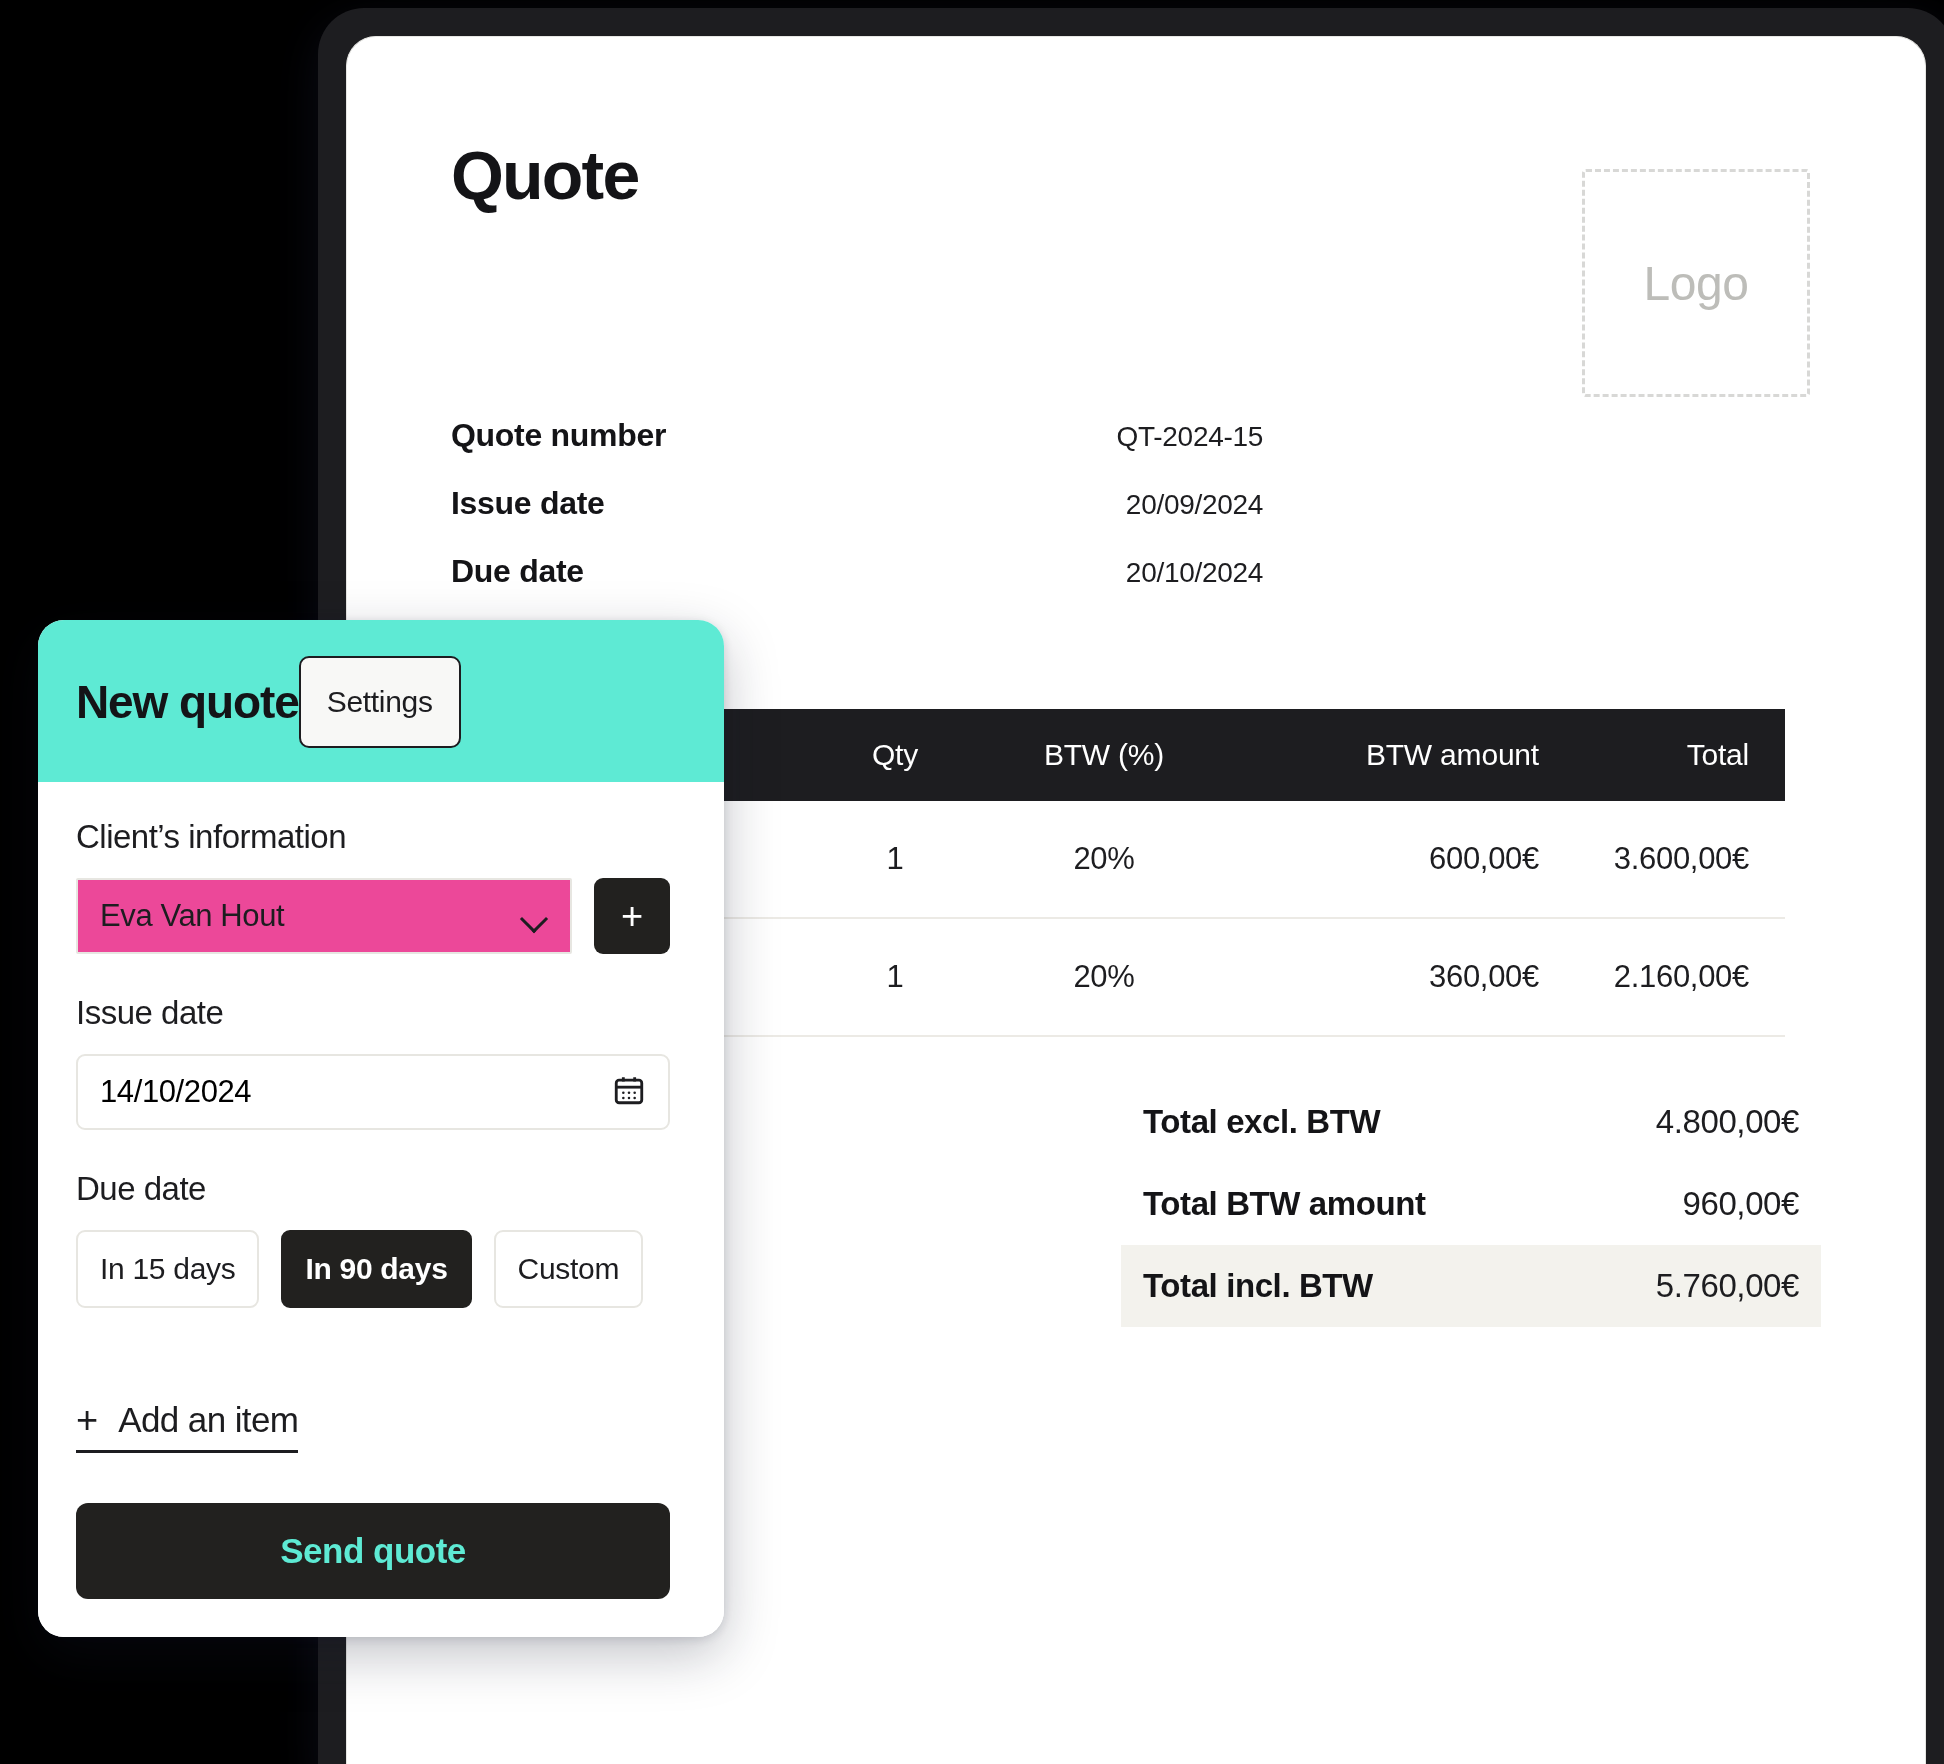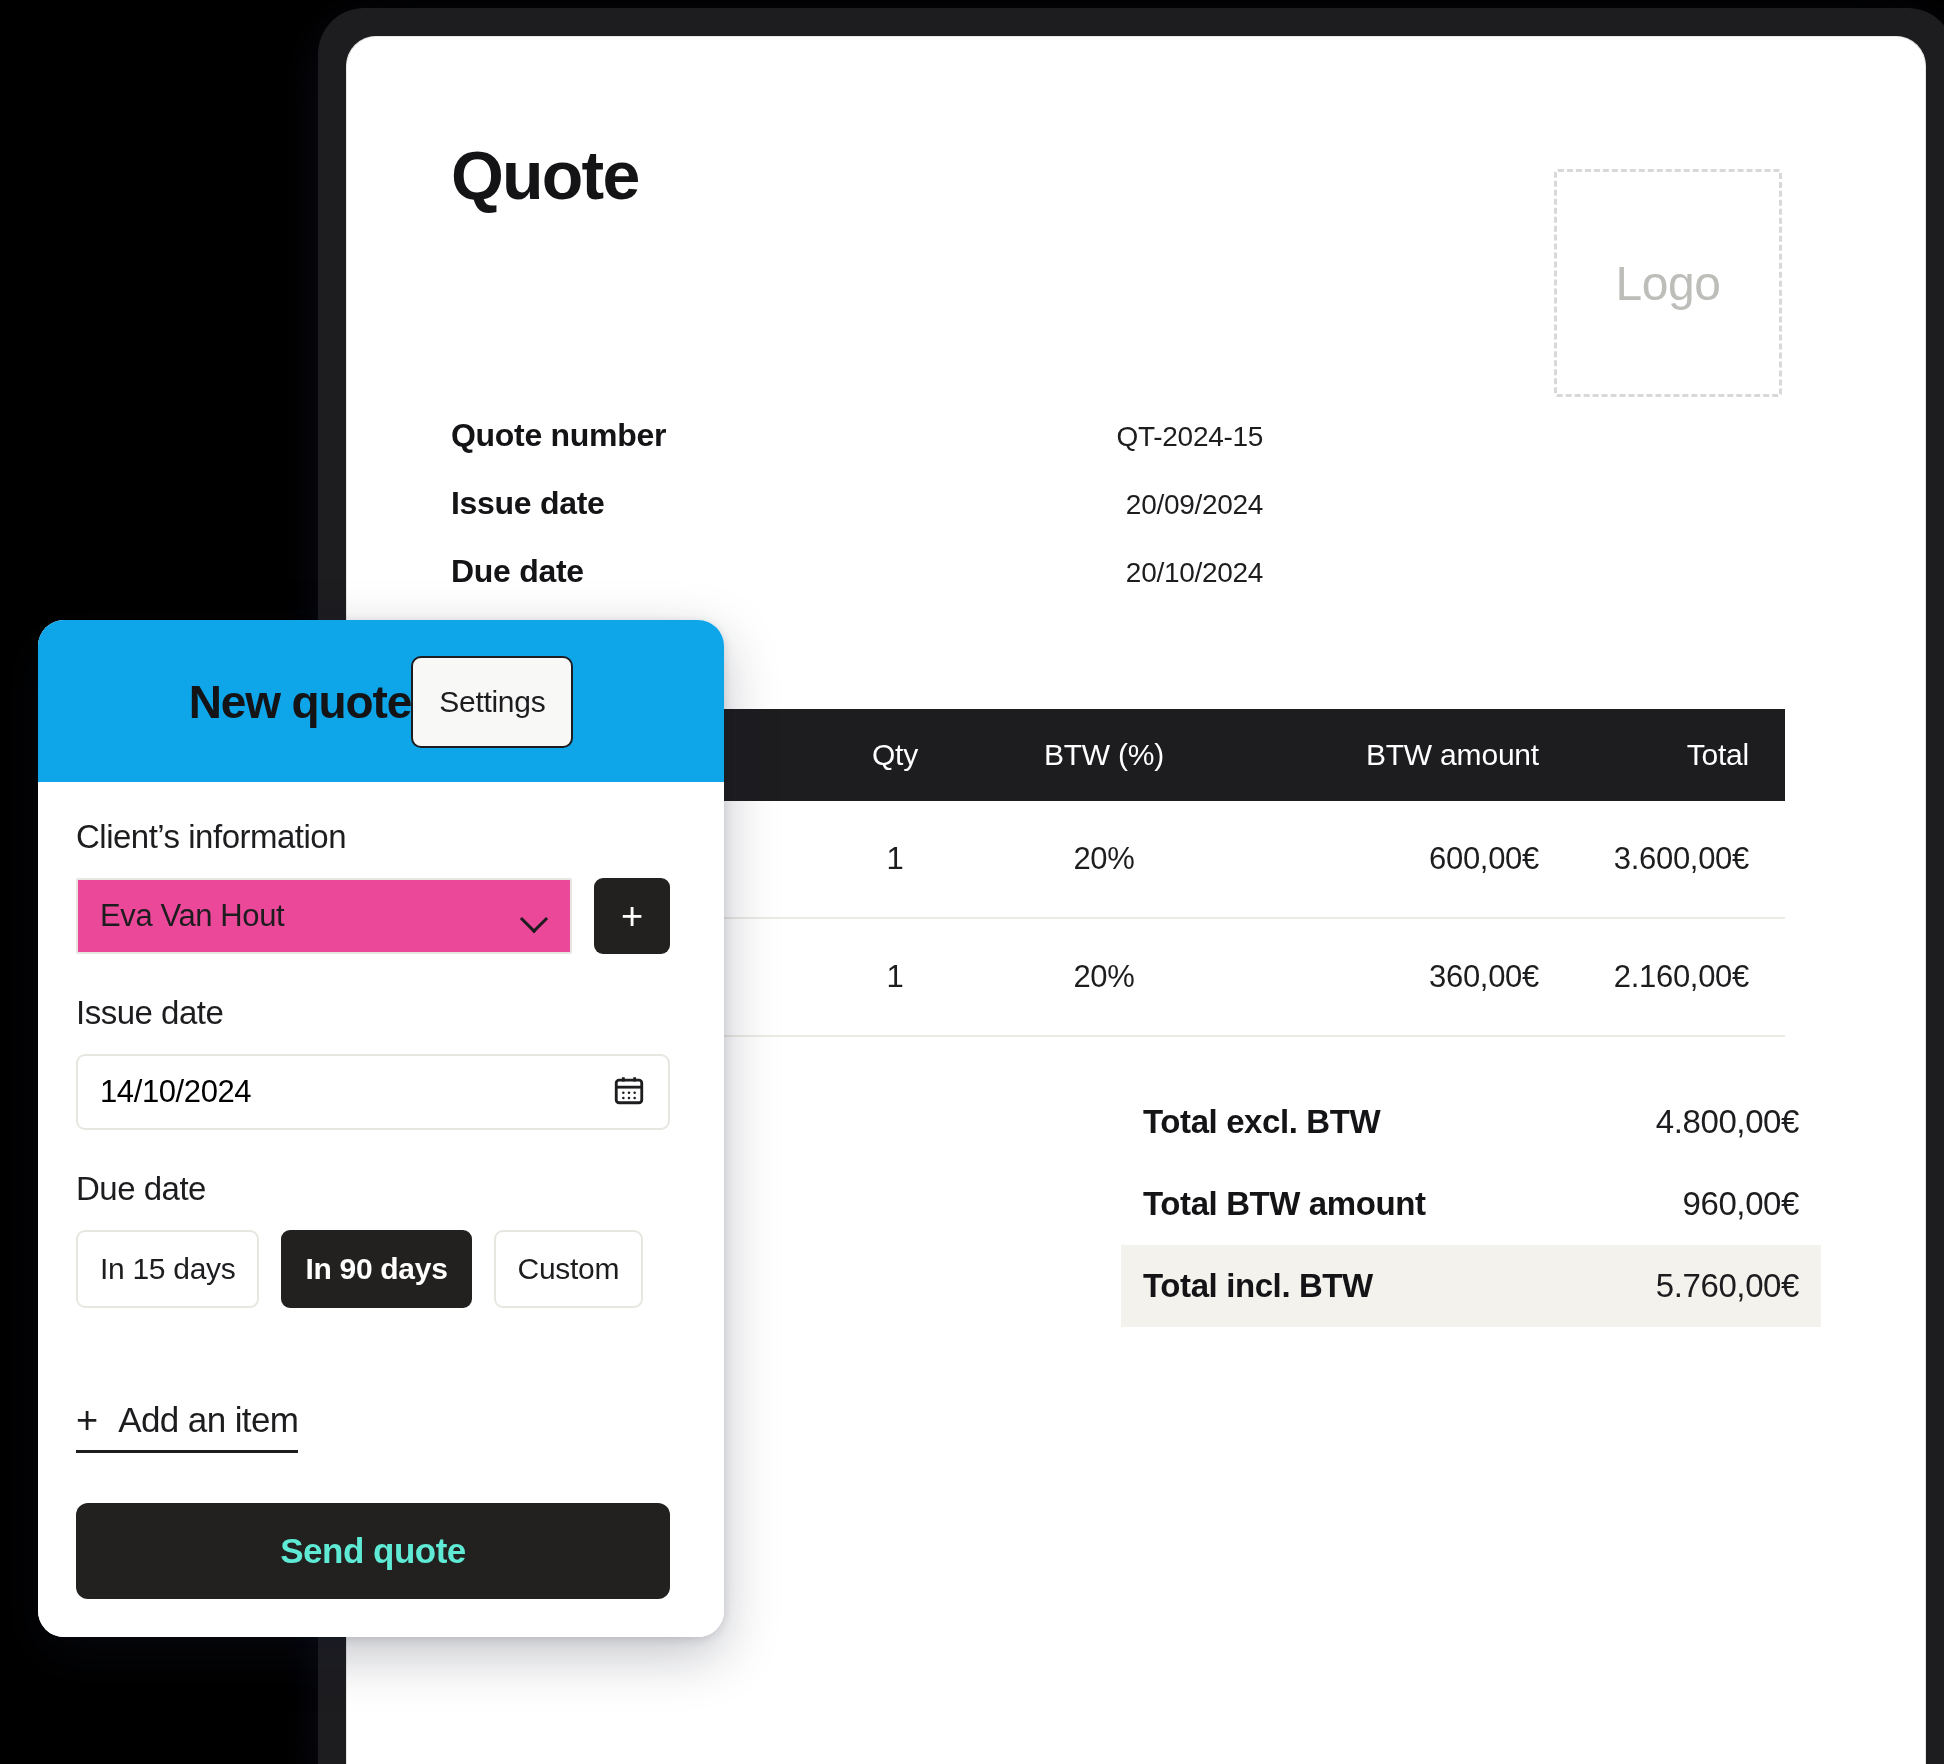--- a/index.html
+++ b/index.html
@@ -52,21 +52,21 @@
   #quote-title {
     font-size: 68px;
     font-weight: 700;
     letter-spacing: -1.8px;
     color: #141417;
     line-height: 1;
   }
 
   #logo-placeholder {
     position: absolute;
-    right: 143px;
+    right: 115px;
     top: 132px;
     width: 228px;
     height: 228px;
     border: 3px dashed #d8d8d6;
     border-radius: 4px;
     display: flex;
     align-items: center;
     justify-content: center;
   }
   #logo-placeholder .logo-text {
@@ -182,25 +182,25 @@
     left: 38px;
     top: 620px;
     width: 686px;
     background: #ffffff;
     border-radius: 26px;
     box-shadow: 0 18px 54px rgba(24,26,48,0.26), 0 2px 10px rgba(24,26,48,0.14);
     overflow: hidden;
   }
 
   #panel-header {
-    background: #0ea5e9;
+    background: #5eead4;
     padding: 36px 38px 34px 38px;
     display: flex;
     align-items: center;
-    justify-content: center;
+    justify-content: flex-start;
   }
   #panel-title {
     font-size: 46px;
     font-weight: 700;
     color: #141417;
     letter-spacing: -1.1px;
   }
   #settings-button {
     border: 2px solid #1d1d20;
     border-radius: 10px;

